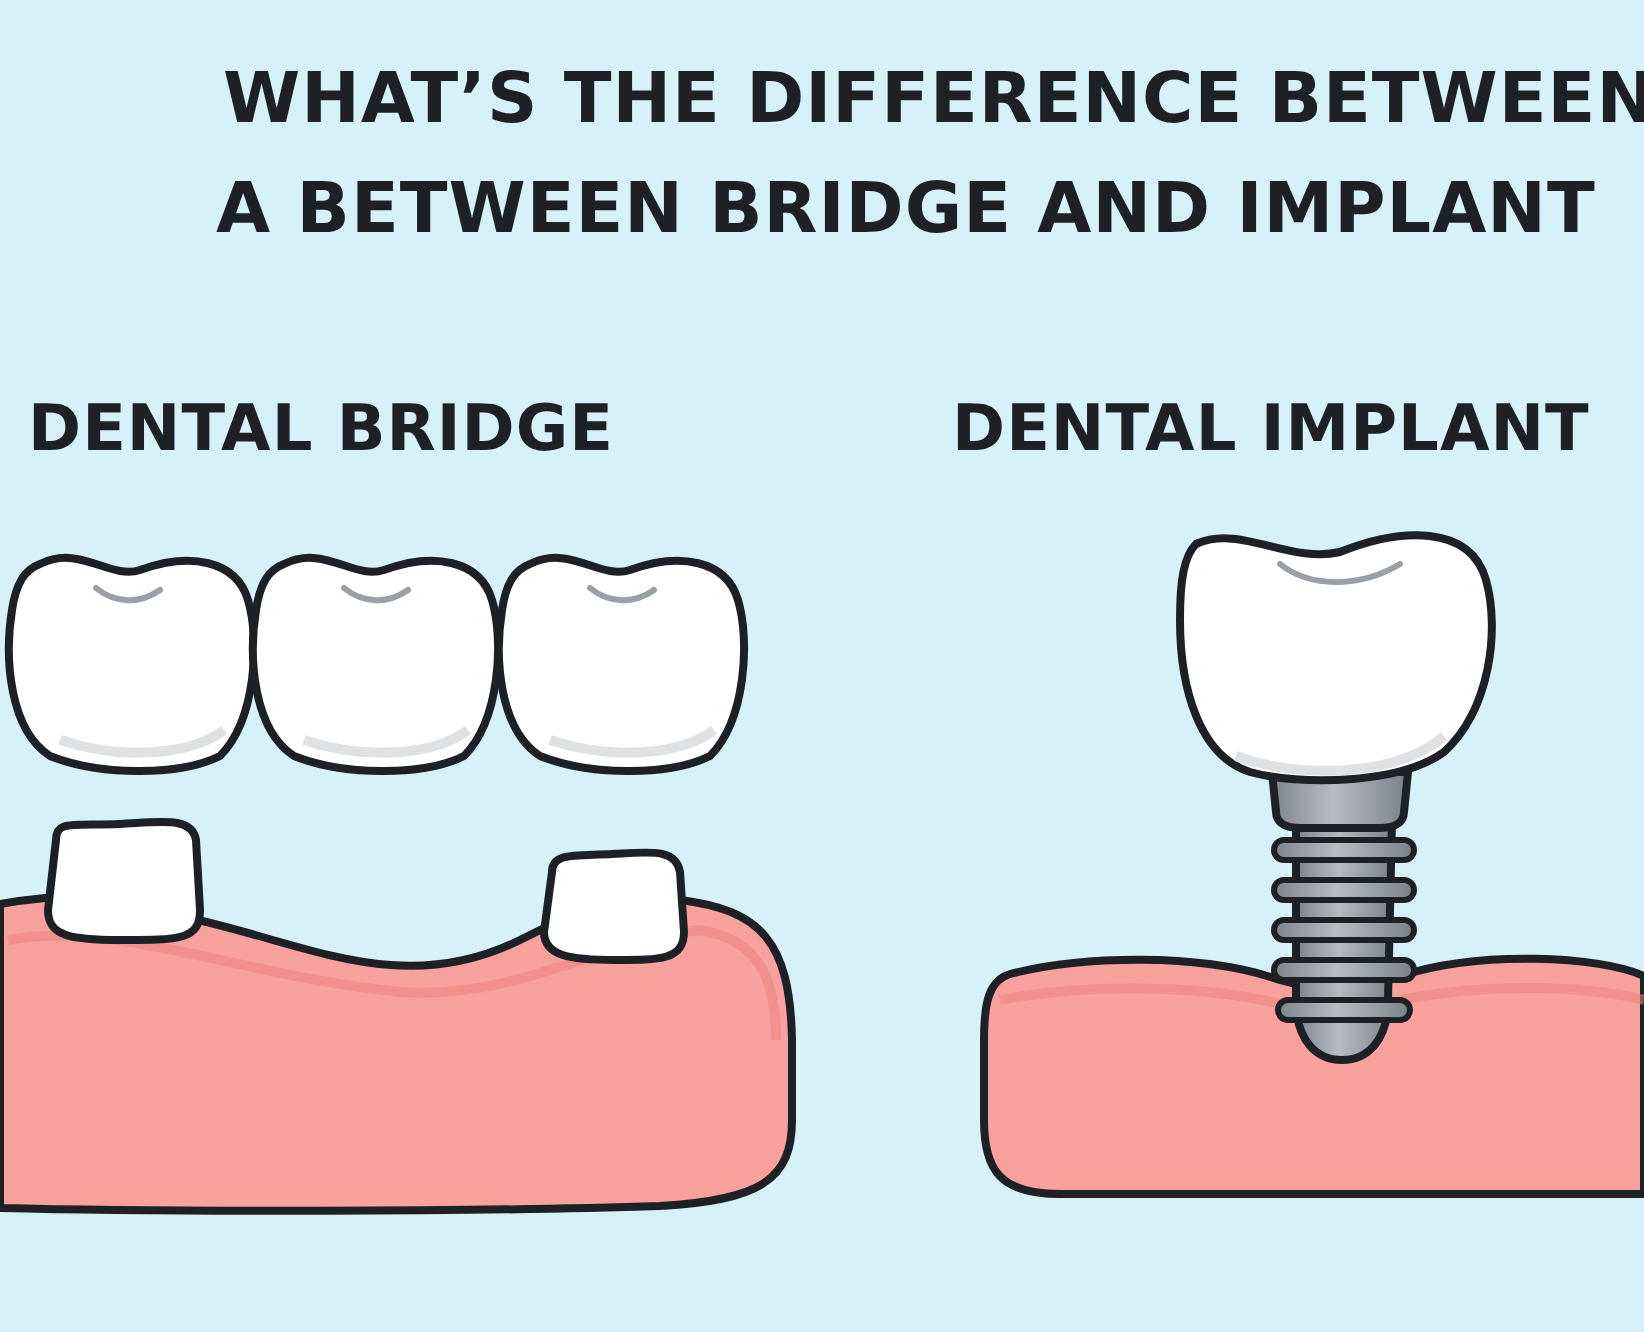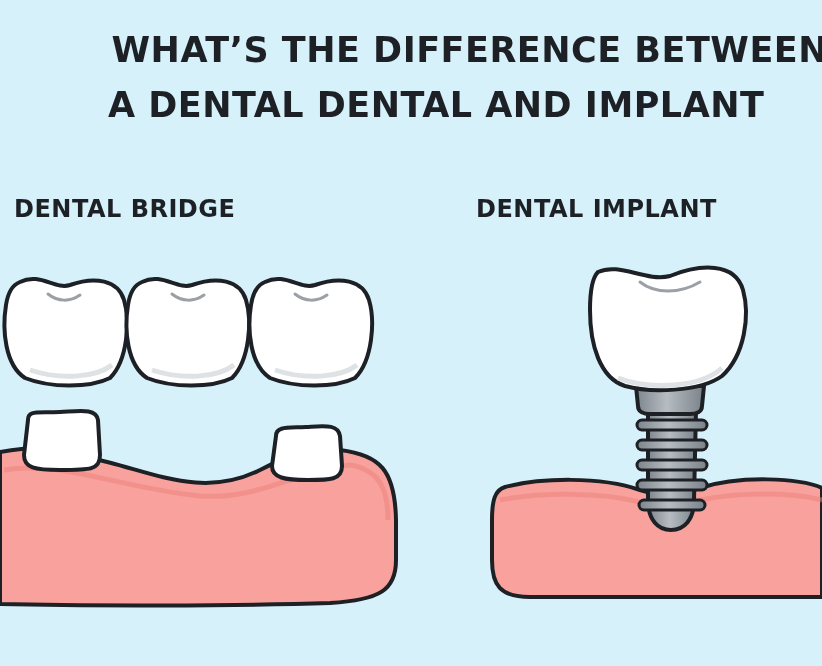--- a/index.html
+++ b/index.html
@@ -2,30 +2,30 @@
 <html><head>
 <meta charset="utf-8">
 <style>
   html,body{margin:0;padding:0;}
   body{width:822px;height:666px;overflow:hidden;background:#d7f1fb;position:relative;
        font-family:"DejaVu Sans","Liberation Sans",sans-serif;}
   .title{position:absolute;left:0;width:822px;text-align:right;color:#1d2126;font-weight:bold;
          font-size:35px;letter-spacing:0.5px;white-space:nowrap;}
   #t1{top:30px;right:-6px;left:auto;width:auto;}
   #t2{top:85px;left:108px;text-align:left;width:auto;}
-  .label{position:absolute;color:#1d2126;font-weight:bold;font-size:24px;letter-spacing:0.5px;white-space:nowrap;}
+  .label{position:absolute;color:#1d2126;font-weight:bold;font-size:32px;letter-spacing:0.5px;white-space:nowrap;}
   #lb{left:14px;top:195px;}
   #li{left:476px;top:195px;}
   svg{position:absolute;left:0;top:0;}
 </style>
 </head>
 <body>
 
 <div class="title" id="t1">WHAT’S THE DIFFERENCE BETWEEN</div>
-<div class="title" id="t2">A DENTAL DENTAL AND IMPLANT</div>
+<div class="title" id="t2">A BETWEEN BRIDGE AND IMPLANT</div>
 
 <div class="label" id="lb">DENTAL BRIDGE</div>
 <div class="label" id="li">DENTAL IMPLANT</div>
 
 <svg width="822" height="666" viewBox="0 0 822 666">
   <defs>
     <linearGradient id="metalG" x1="0" x2="1" y1="0" y2="0">
       <stop offset="0" stop-color="#7d858c"></stop>
       <stop offset="0.45" stop-color="#b6bcc2"></stop>
       <stop offset="1" stop-color="#7a8289"></stop>

